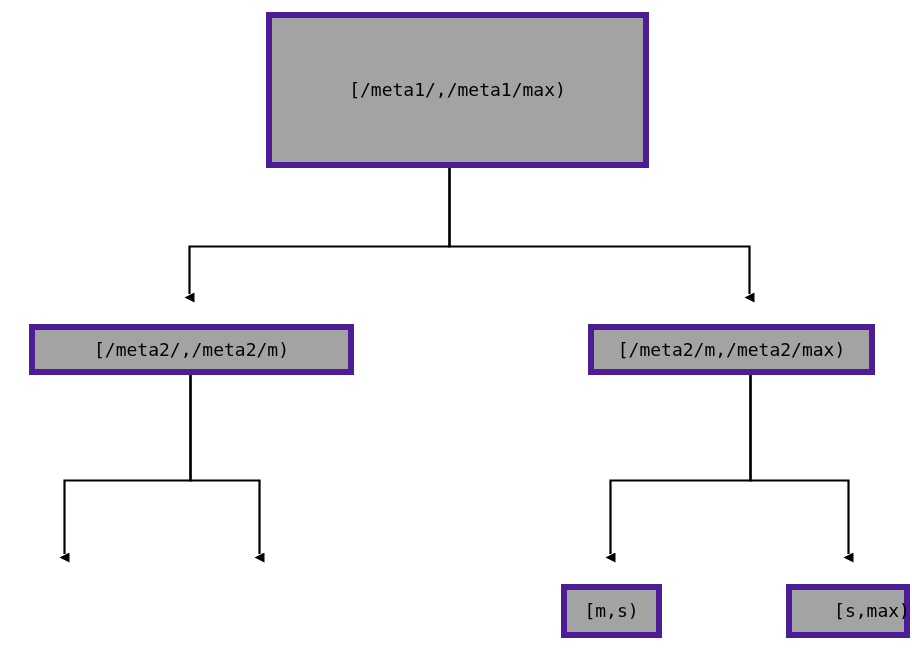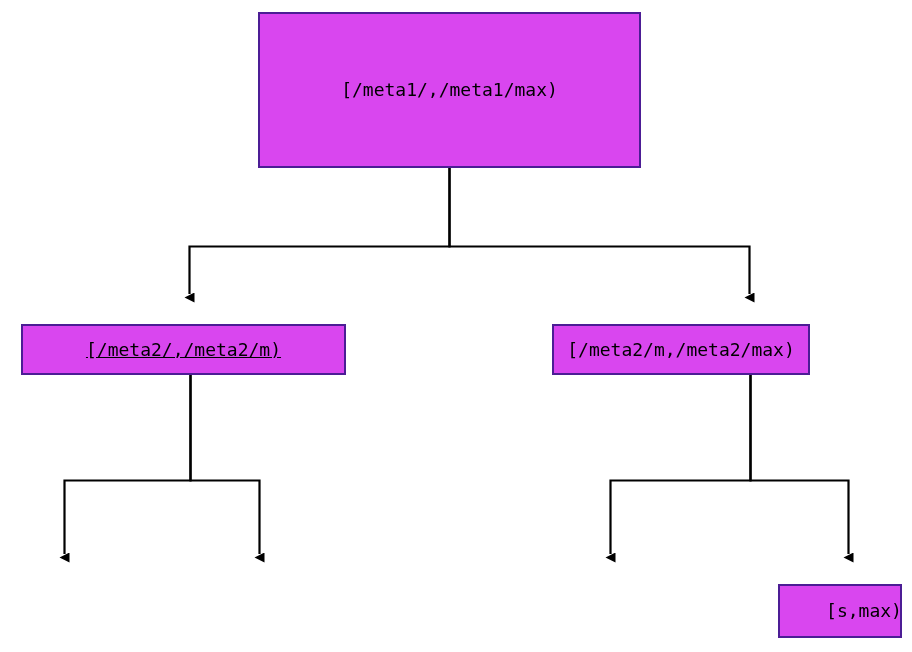--- a/index.html
+++ b/index.html
@@ -25,26 +25,27 @@
     position: absolute;
     left: 0;
     top: 0;
     width: 912px;
     height: 652px;
     pointer-events: none;
   }
   .node-box {
     position: absolute;
     box-sizing: border-box;
-    border: 2px solid #4c1d95;
-    background: #d946ef;
+    border: 6px solid #4c1d95;
+    background: #a3a3a3;
     display: flex;
     align-items: center;
     justify-content: center;
     text-align: center;
+    margin-left: 8px;
   }
   .node-label {
     font-family: "DejaVu Sans Mono", "Liberation Mono", monospace;
     font-size: 18px;
     line-height: 1.1;
     color: #000000;
     letter-spacing: 0px;
     white-space: nowrap;
   }
   
@@ -53,26 +54,25 @@
     top: 12px;
     width: 383px;
     height: 156px;
   }
   
   #node-meta2-low {
     left: 21px;
     top: 324px;
     width: 325px;
     height: 51px;
-    text-decoration: underline;
   }
   #node-meta2-high {
-    left: 552px;
+    left: 580px;
     top: 324px;
-    width: 258px;
+    width: 287px;
     height: 51px;
   }
   
   #node-leaf-ag {
     left: 9px;
     top: 584px;
     width: 98px;
     height: 54px;
   }
   #node-leaf-gm {
@@ -136,18 +136,21 @@
   <div class="node-box" id="node-meta2-low">
     <span class="node-label">[/meta2/,/meta2/m)</span>
   </div>
 
   <div class="node-box" id="node-meta2-high">
     <span class="node-label">[/meta2/m,/meta2/max)</span>
   </div>
 
 
 
+  <div class="node-box" id="node-leaf-ms">
+    <span class="node-label">[m,s)</span>
+  </div>
 
   <div class="node-box" id="node-leaf-smax">
     <span class="node-label">[s,max)</span>
   </div>
 
 </div>
 
 </body></html>

